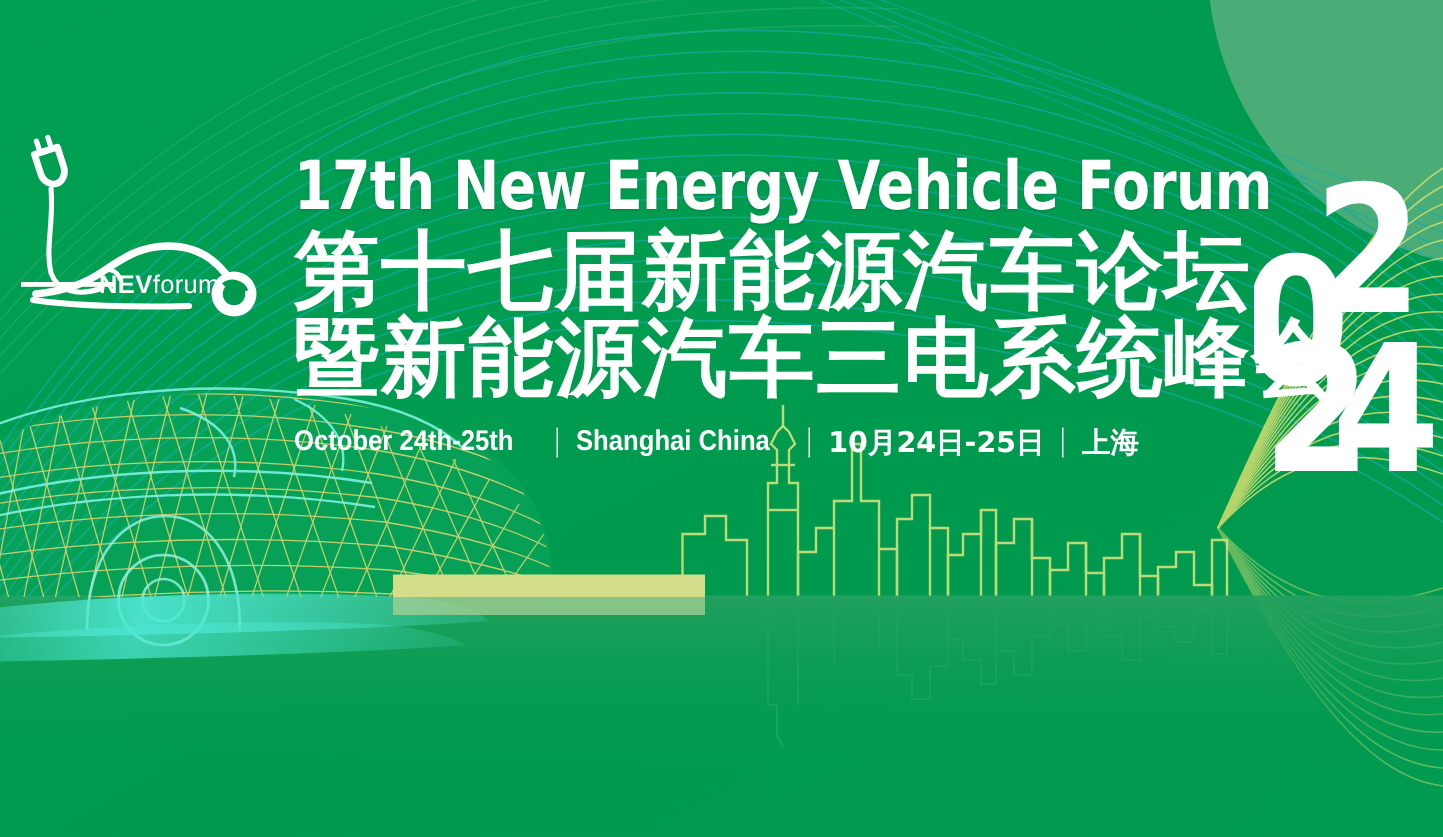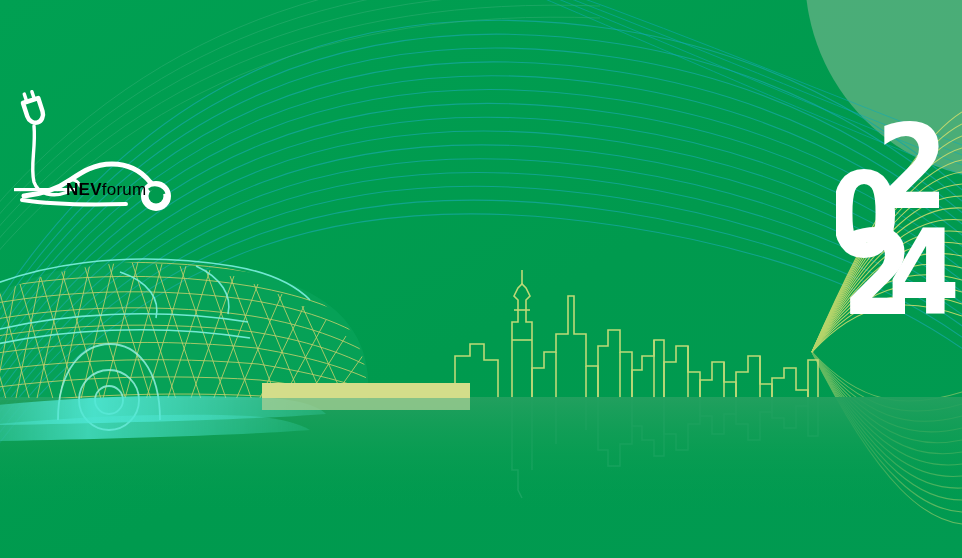--- a/index.html
+++ b/index.html
@@ -62,21 +62,21 @@
   .year{
     position:absolute;right:6px;top:104px;width:120px;height:212px;z-index:35;
   }
   .year svg{width:120px;height:212px;display:block;}
 
   
   .logo{position:absolute;left:8px;top:78px;width:170px;height:135px;z-index:36;}
   .logo svg{width:170px;height:135px;display:block;}
   .logo-text{
     position:absolute;left:66px;top:180px;z-index:37;
-    color:#000000;font-size:17px;white-space:nowrap;
+    color:#ffffff;font-size:17px;white-space:nowrap;
   }
   .logo-text .nev{font-weight:700;letter-spacing:.3px;}
   .logo-text .forum{font-weight:400;letter-spacing:.2px;}
 </style>
 </head>
 <body>
 
 <div class="poster">
 
   <div class="layer">
@@ -374,20 +374,35 @@
         <path d="M141,112 C146,108 154,110 156,116" stroke="#009a4e" stroke-width="3" fill="none"></path>
       </g>
 
       <rect x="6" y="110" width="62" height="3.2" fill="#ffffff"></rect>
     </svg>
   </div>
   <div class="logo-text">
     <span class="nev">NEV</span><span class="forum">forum</span>
   </div>
 
+  <div class="headline-block">
+    <div class="title-en">17th New Energy Vehicle Forum</div>
+    <div class="title-cn">第十七届新能源汽车论坛</div>
+    <div class="title-cn line3">暨新能源汽车三电系统峰会</div>
+
+    <div class="subtitle">
+      <span class="sub-seg">October 24th-25th</span>
+      <span class="sub-sep"></span>
+      <span class="sub-seg">Shanghai China</span>
+      <span class="sub-sep"></span>
+      <span class="sub-seg cjk">10月24日-25日</span>
+      <span class="sub-sep"></span>
+      <span class="sub-seg cjk">上海</span>
+    </div>
+  </div>
 
   <div class="year">
     <svg viewBox="0 0 120 212">
       <g fill="#ffffff" font-family="'DejaVu Sans','Liberation Sans',sans-serif" font-weight="700" font-size="118">
         <text x="40" y="104" textLength="72" lengthAdjust="spacingAndGlyphs">2</text>
         <text x="-8" y="152" textLength="72" lengthAdjust="spacingAndGlyphs">0</text>
         <text x="6" y="210" textLength="72" lengthAdjust="spacingAndGlyphs">2</text>
         <text x="52" y="210" textLength="72" lengthAdjust="spacingAndGlyphs">4</text>
       </g>
     </svg>

